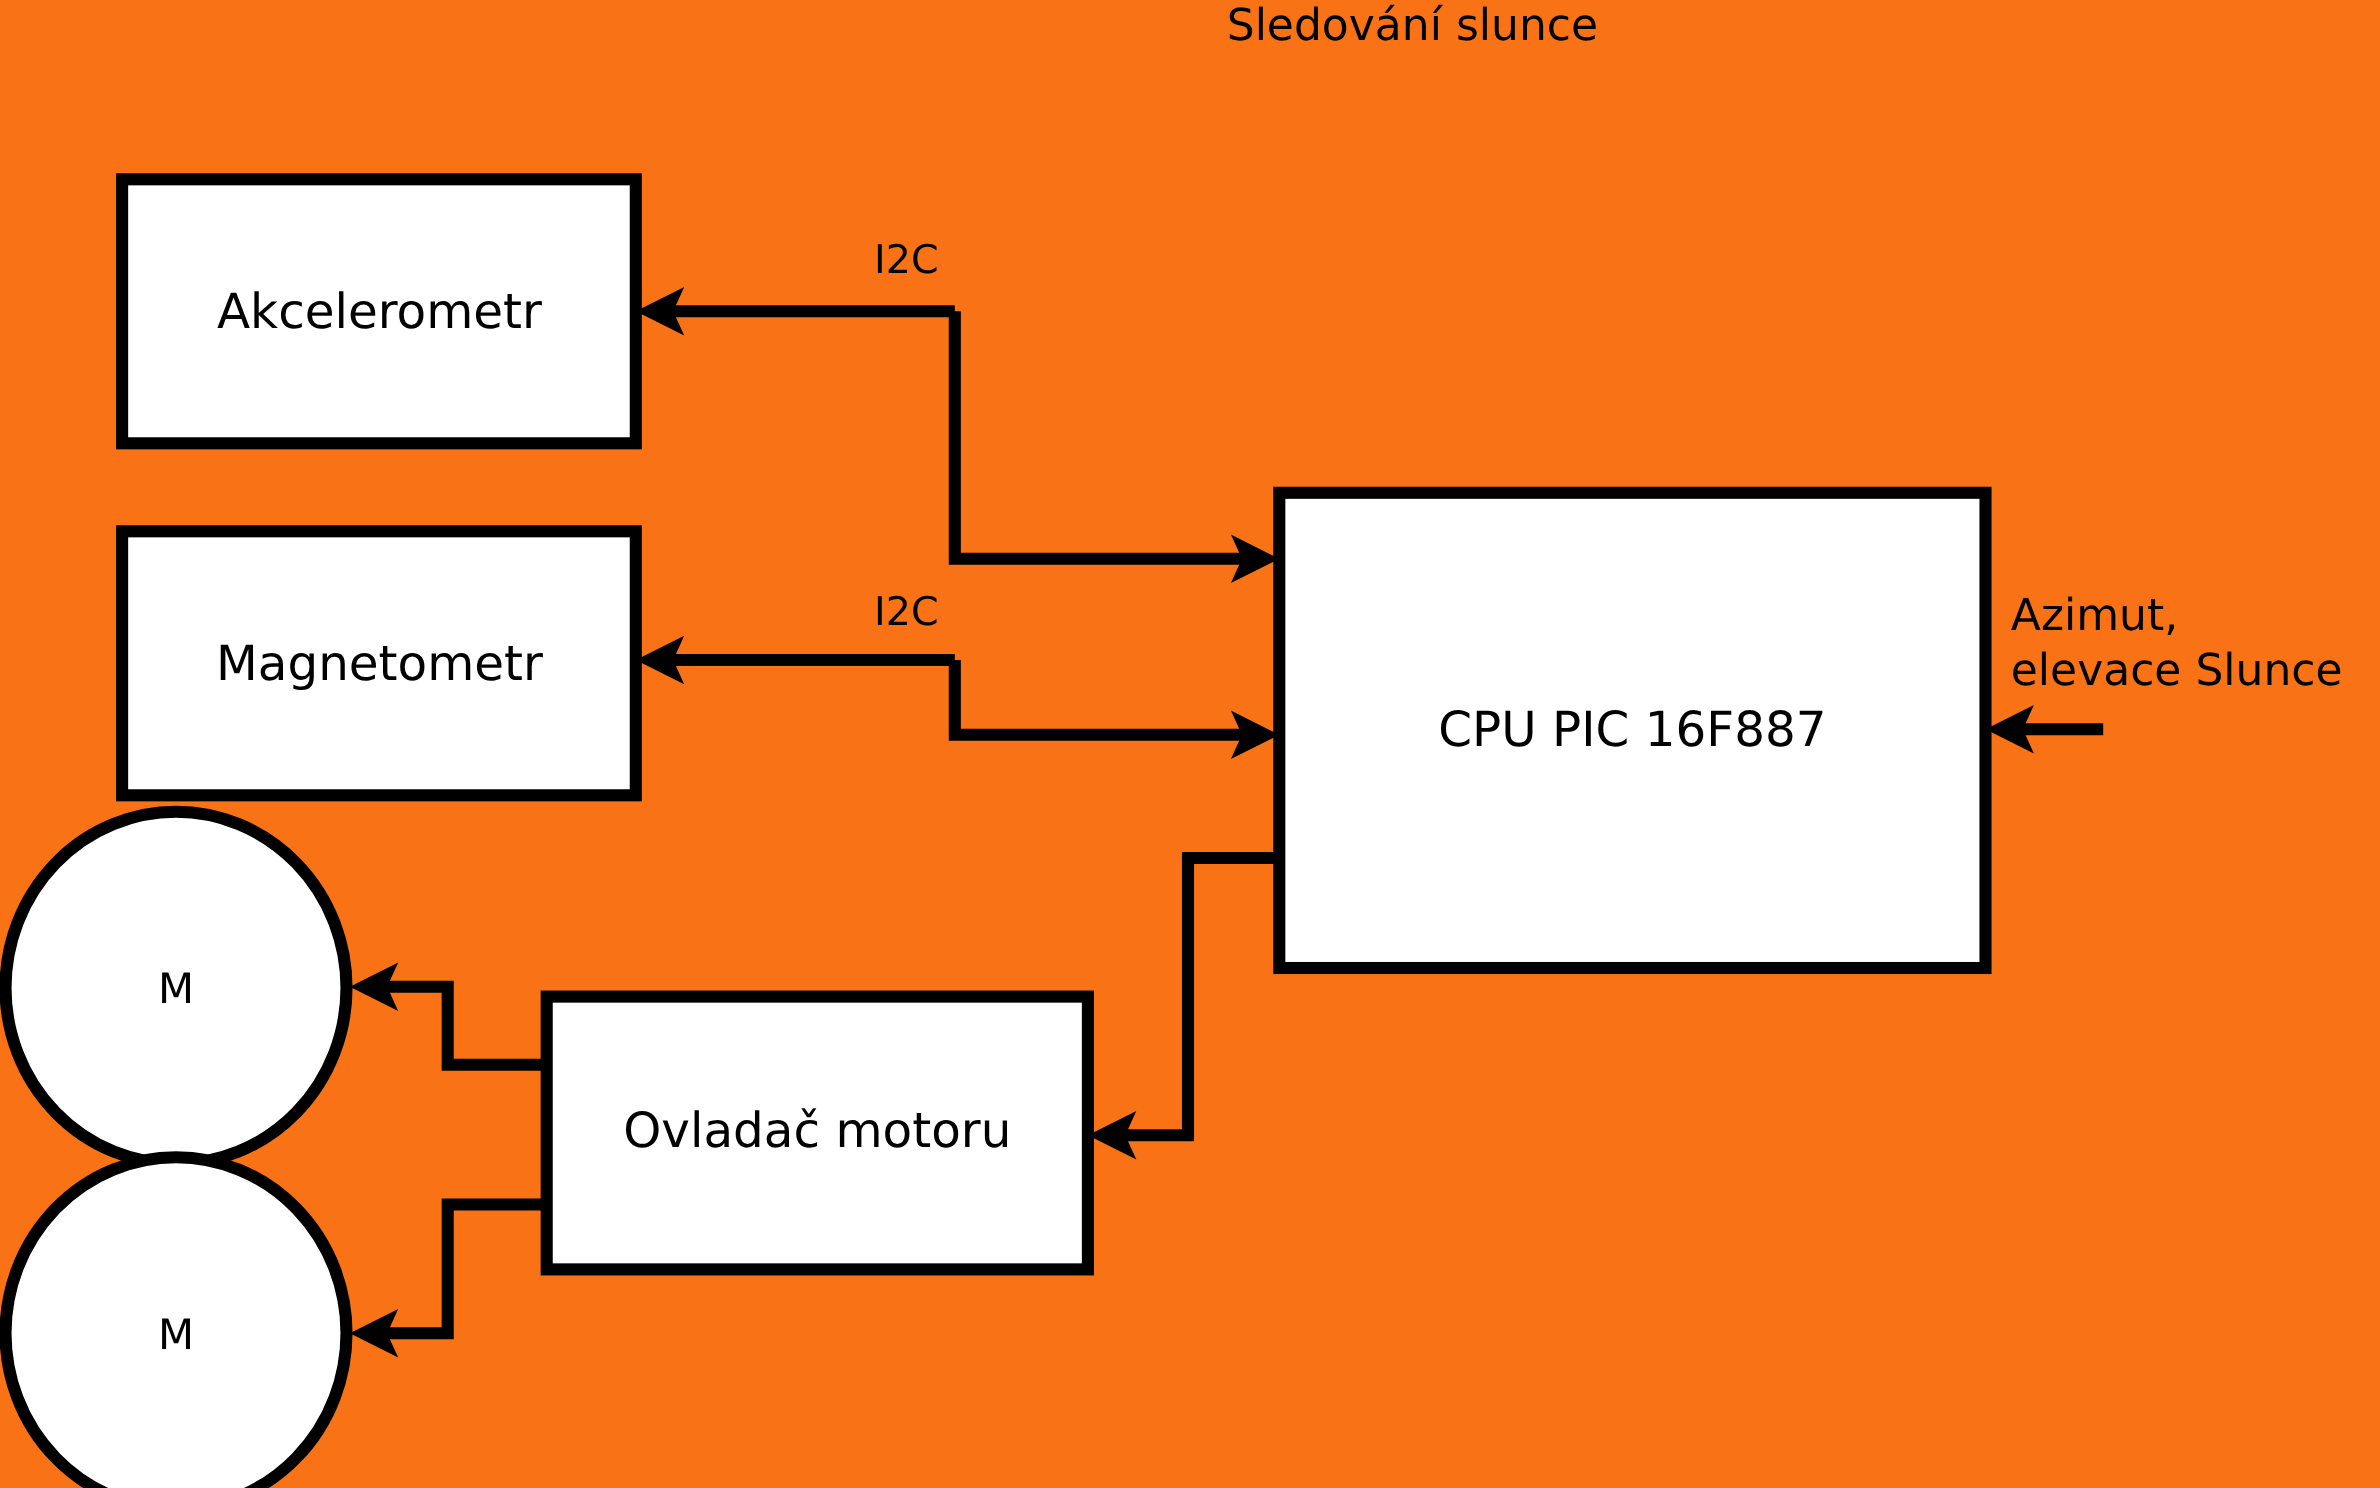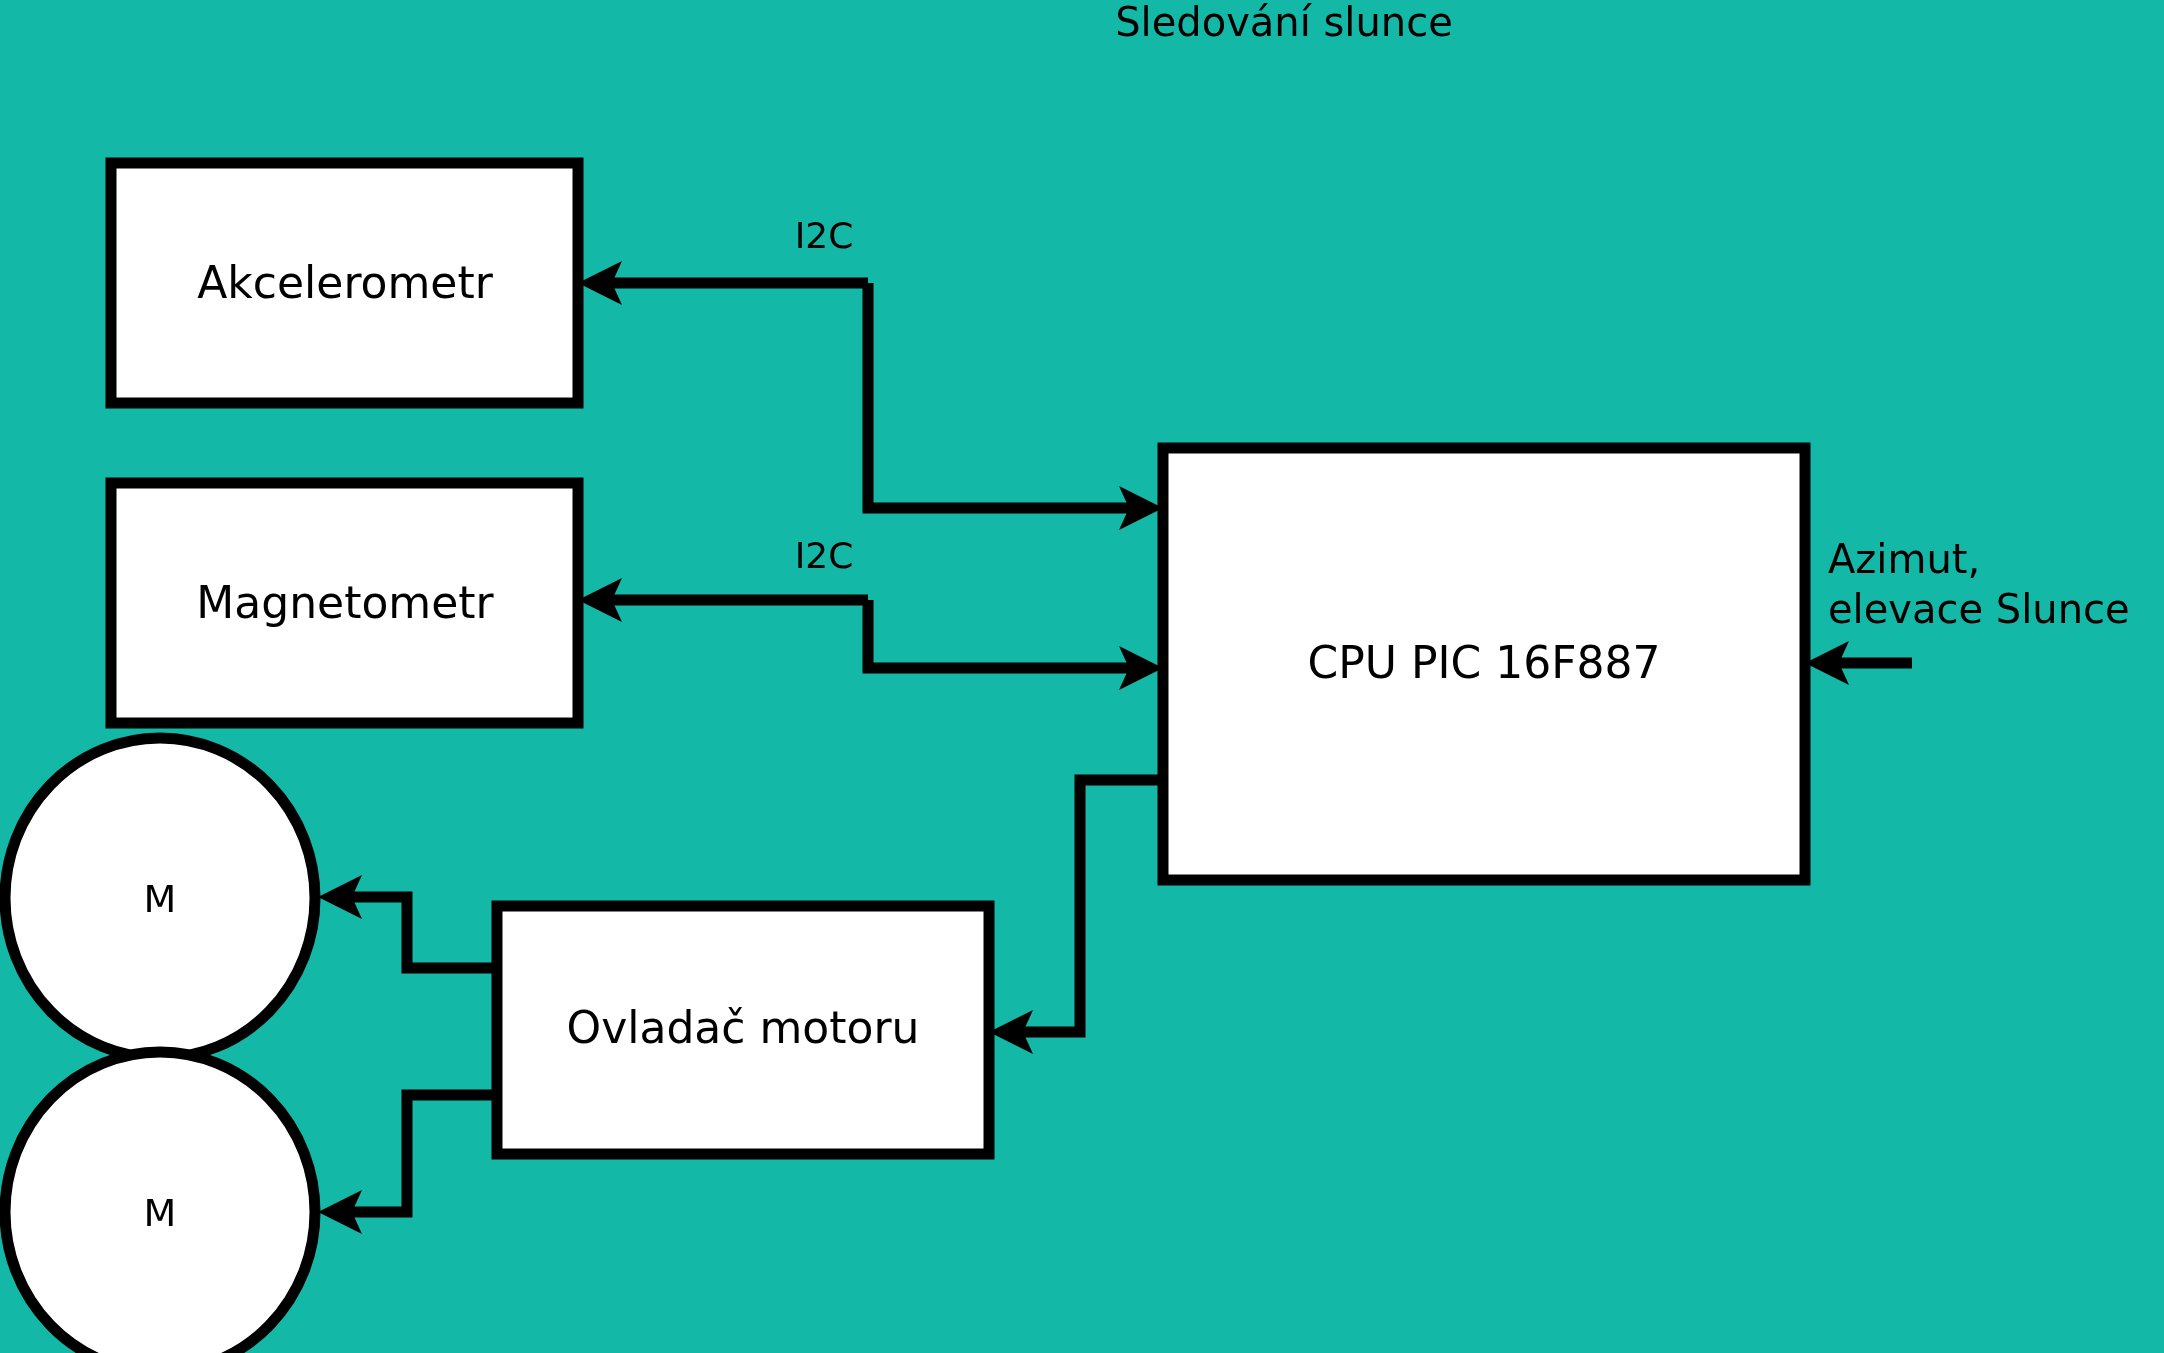--- a/index.html
+++ b/index.html
@@ -7,21 +7,21 @@
     padding: 0;
     background: #ffffff;
   }
   body {
     font-family: "DejaVu Sans", "Liberation Sans", sans-serif;
   }
   #canvas {
     position: relative;
     width: 2164px;
     height: 1353px;
-    background: #14b8a6;
+    background: #f97316;
     overflow: hidden;
   }
   svg#diagram {
     position: absolute;
     top: 0;
     left: 0;
     width: 2164px;
     height: 1353px;
   }
   .node-box {

